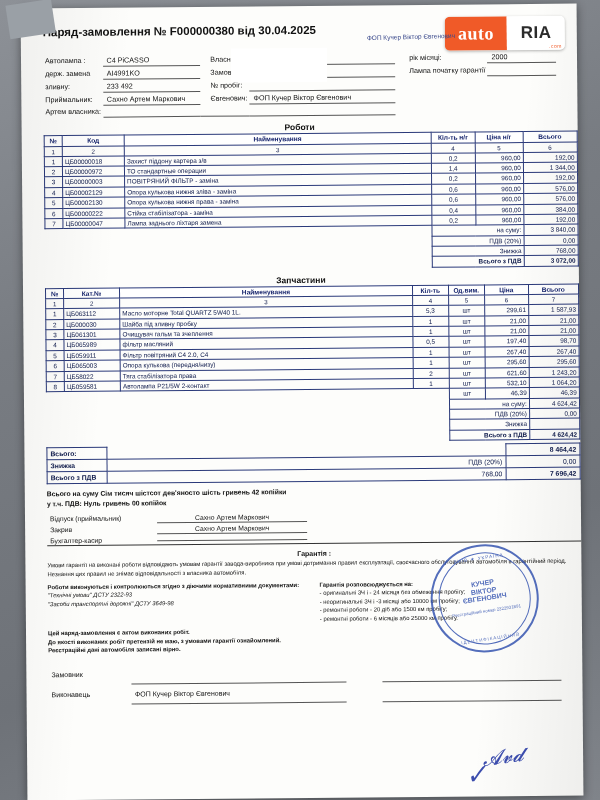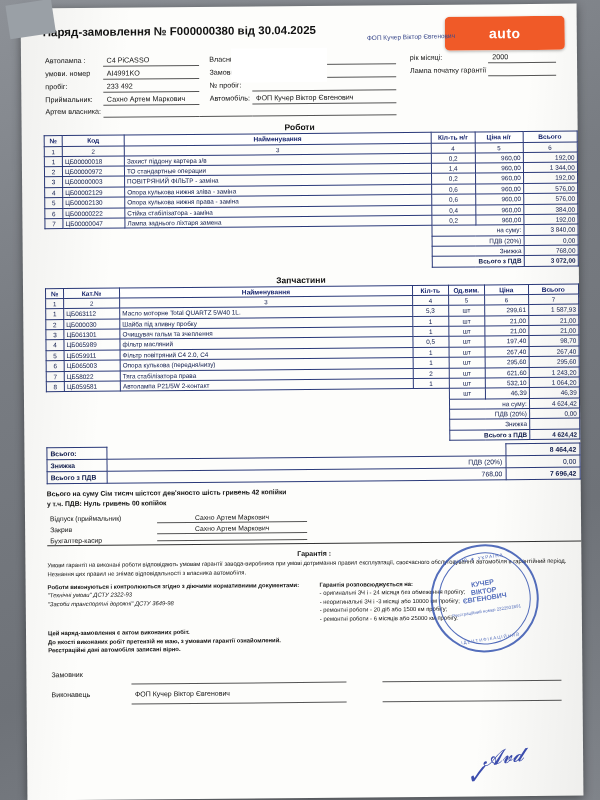--- a/index.html
+++ b/index.html
@@ -35,23 +35,24 @@
   }
 
   
   .logo {
     position:absolute; right:12px; top:12px; width:120px; height:34px;
     display:flex; border-radius:5px; overflow:hidden;
     font-family:"Liberation Sans", sans-serif;
     box-shadow:0 1px 3px rgba(0,0,0,.3);
   }
   .logo .l-auto {
-    background:#f05a28; color:#fff; font-weight:bold; font-size:14px;
+    background:#f05a28; color:#fff; font-weight:bold; font-size:18px;
     display:flex; align-items:center; justify-content:center; flex:1 1 52%;
     letter-spacing:.5px;
+    font-family:Liberation Serif, serif;
   }
   .logo .l-ria {
     background:#ffffff; color:#2b2b2b; font-weight:bold; font-size:17px;
     display:flex; align-items:center; justify-content:center; flex:1 1 48%;
     position:relative; letter-spacing:.5px;
   }
   .logo .l-ria .dotcom{
     position:absolute; right:3px; bottom:1px; font-size:5px; color:#f05a28; font-weight:normal;
   }
 
@@ -144,57 +145,61 @@
 </head>
 <body>
 
 <div class="desk"></div>
 
 <div class="sheet">
   <div class="corner-fold"></div>
 
   <div class="logo">
     <div class="l-auto">auto</div>
+    <div class="l-ria">
+      <span>RIA</span>
+      <span class="dotcom">.com</span>
+    </div>
   </div>
 
   <div class="doc-title">Наряд-замовлення № F000000380 від 30.04.2025</div>
   <div class="watermark-top">ФОП Кучер Віктор Євгенович</div>
 
   <div class="hdr">
     <div class="white-patch"></div>
     <table>
       <tbody>
           <tr>
         <td class="lbl">Автолампа :</td>
         <td class="val" style="width:100px">C4 PiCASSO</td>
         <td class="lbl" style="padding-left:10px">Власник:</td>
         <td class="val" style="width:150px"></td>
         <td class="lbl" style="padding-left:14px">рік мiсяцi:</td>
         <td class="val" style="width:70px">2000</td>
       </tr>
       <tr>
-        <td class="lbl">умови. номер</td>
+        <td class="lbl">держ. замена</td>
         <td class="val">AI4991KO</td>
         <td class="lbl" style="padding-left:10px">Замовник:</td>
         <td class="val"></td>
         <td class="lbl" style="padding-left:14px">Лампа початку гарантії</td>
         <td class="val"></td>
       </tr>
       <tr>
-        <td class="lbl">пробіг:</td>
+        <td class="lbl">зливну:</td>
         <td class="val">233 492</td>
         <td class="lbl" style="padding-left:10px">№ пробіг:</td>
         <td class="val"></td>
         <td class="blank"></td>
             <td class="blank"></td>
       </tr>
       <tr>
         <td class="lbl">Приймальник:</td>
         <td class="val">Сахно Артем Маркович</td>
-        <td class="lbl" style="padding-left:10px">Автомобіль:</td>
+        <td class="lbl" style="padding-left:10px">Євгенович:</td>
         <td class="val">ФОП Кучер Віктор Євгенович</td>
         <td class="blank"></td>
             <td class="blank"></td>
       </tr>
       <tr>
         <td class="lbl">Артем власника:</td>
         <td class="val" colspan="3"></td>
         <td class="blank"></td>
             <td class="blank"></td>
       </tr>

